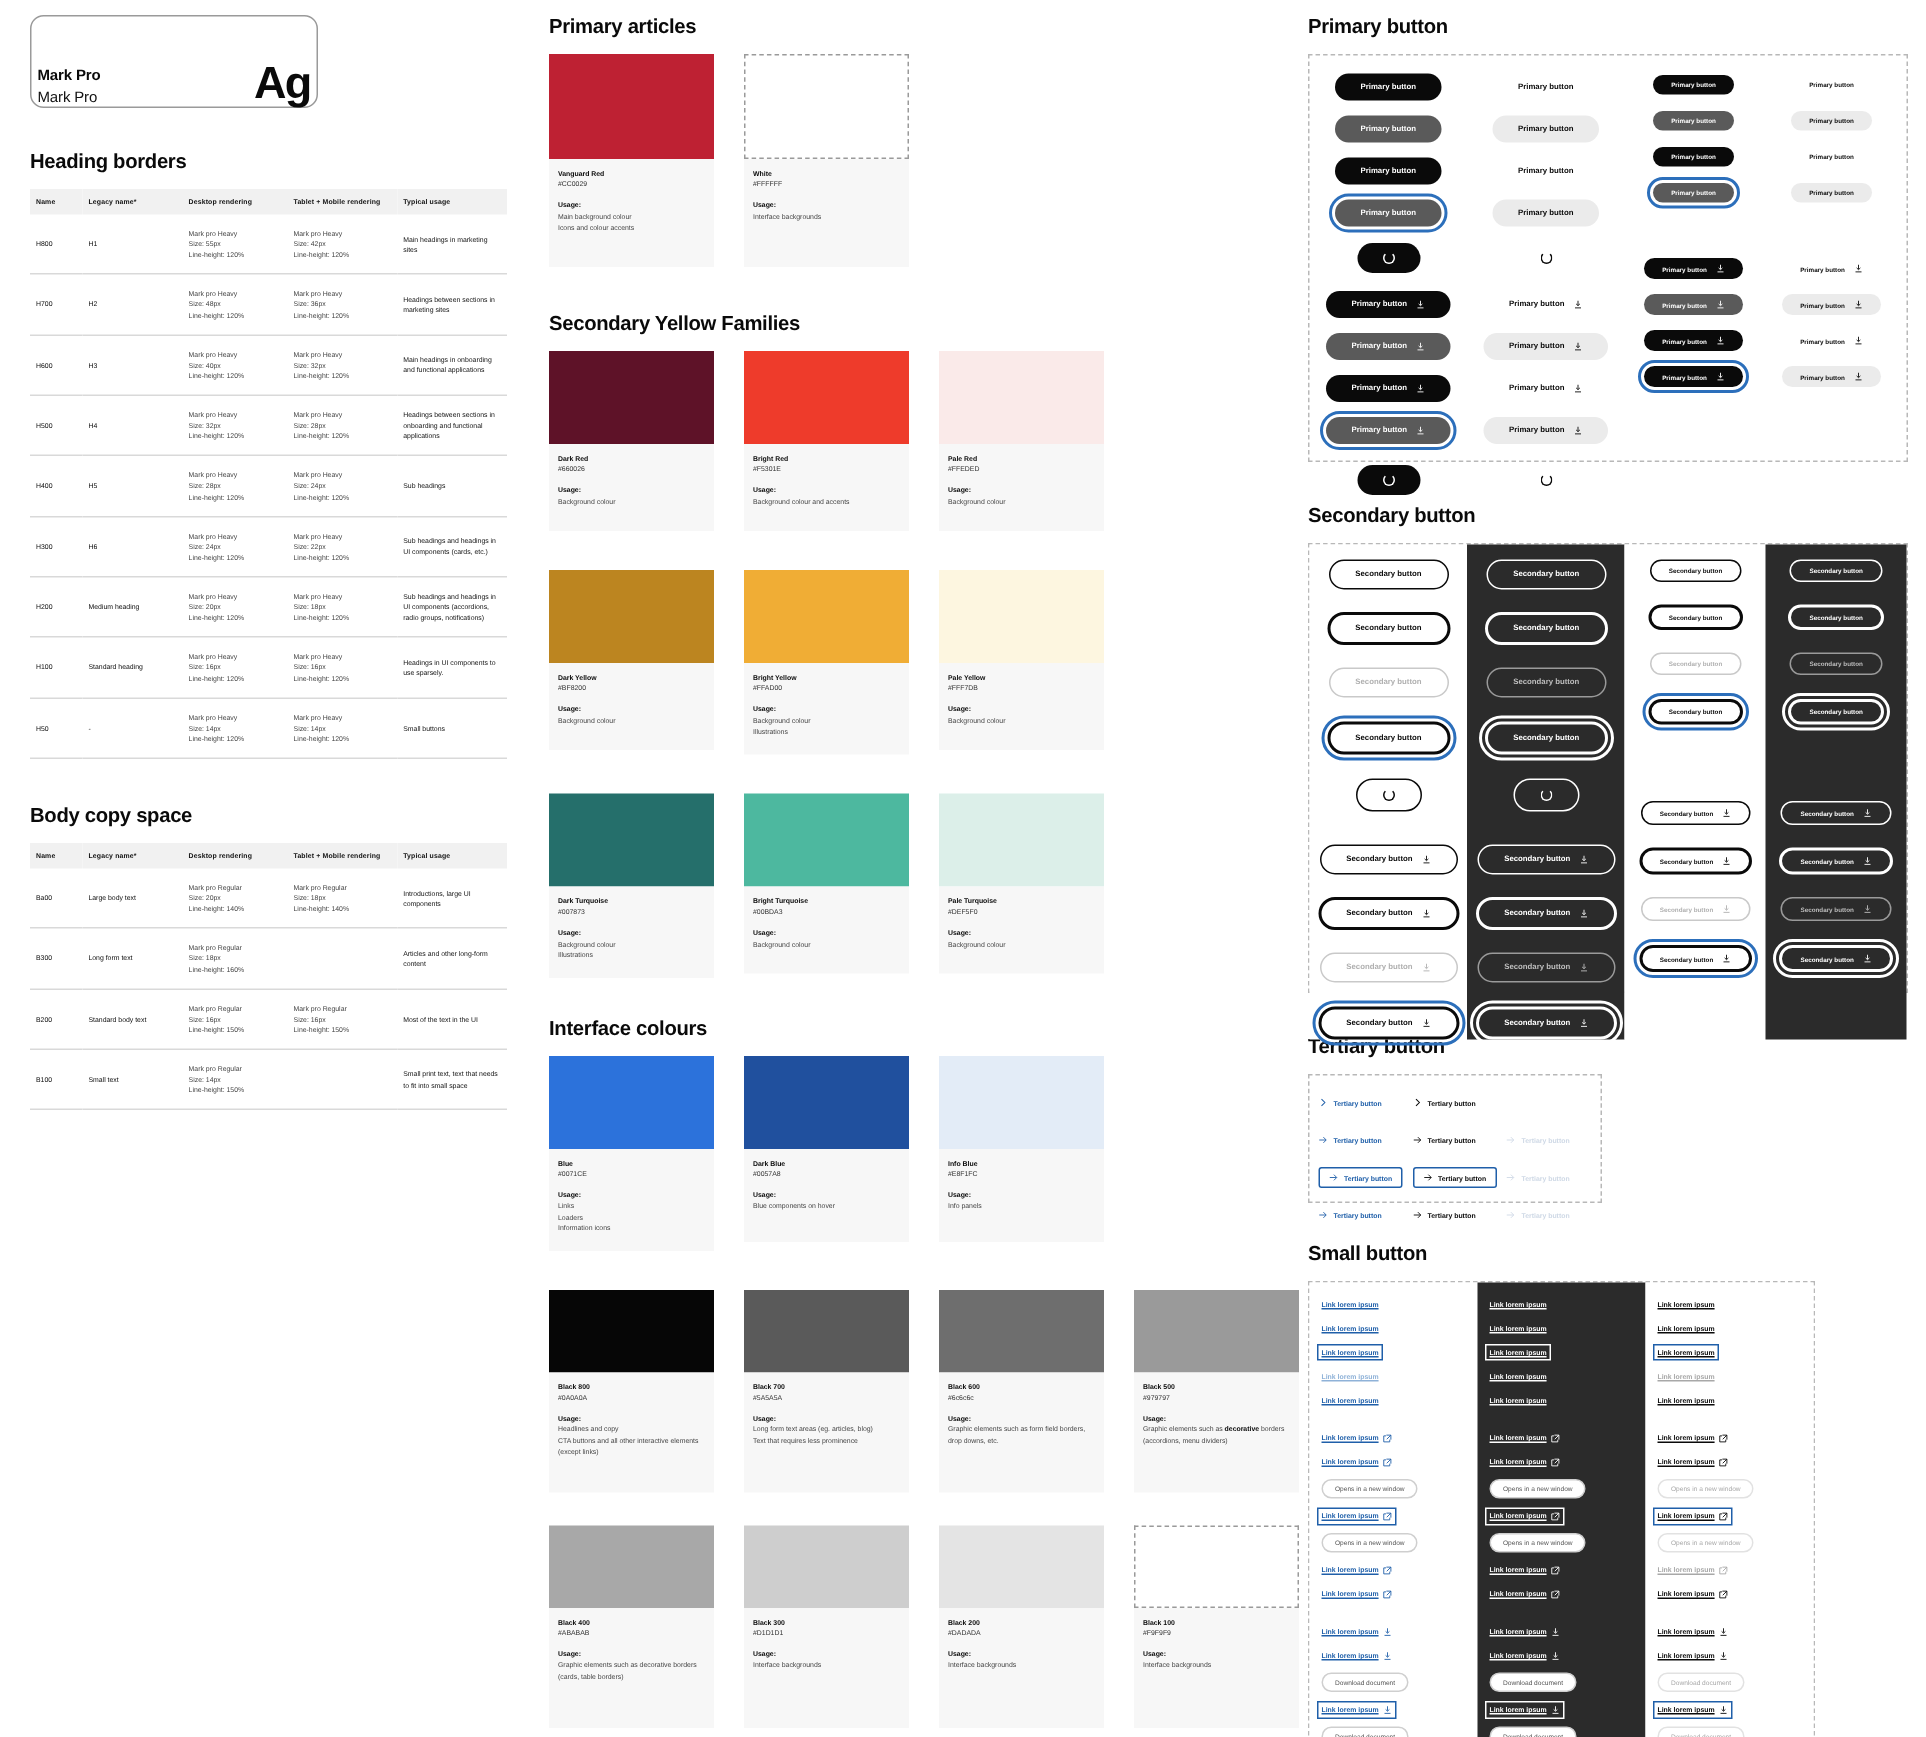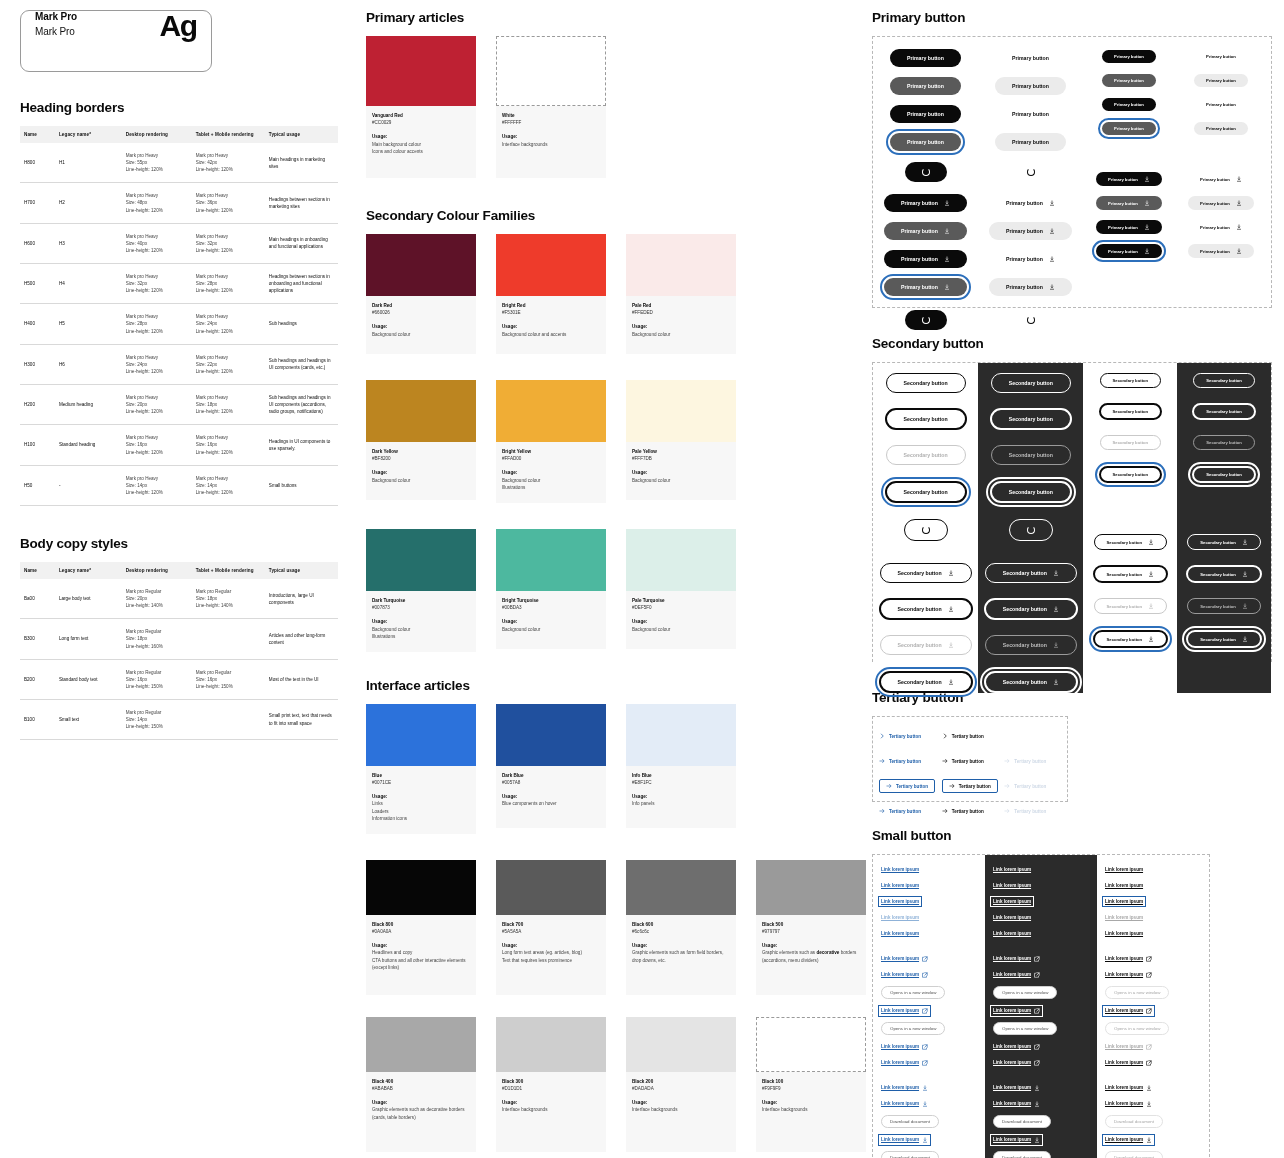--- a/index.html
+++ b/index.html
@@ -19,21 +19,21 @@
 
   
   h2.sec {
     font-size: 13.5px; font-weight: bold; letter-spacing: -0.2px;
     color: #0a0a0a; margin-bottom: 11px;
   }
 
   
   .specimen {
     width: 192px; height: 62px; border: 1px solid #9a9a9a; border-radius: 9px;
-    display: flex; align-items: flex-start; padding: 0 14px; gap: 6px; background: #fff;
+    display: flex; align-items: flex-end; padding: 0 4px; gap: 6px; background: #fff;
   }
   .specimen-names { display: flex; flex-direction: column; gap: 4px; flex: 1; }
   .sp-bold { font-size: 10px; font-weight: bold; letter-spacing: -0.1px; }
   .sp-reg  { font-size: 10px; font-weight: normal; letter-spacing: -0.1px; color: #111; }
   .sp-ag   { font-size: 30px; font-weight: bold; letter-spacing: -1.2px; line-height: 1; }
 
   
   table.typetable { width: 100%; border-collapse: collapse; table-layout: fixed; }
   table.typetable thead th {
     background: #f1f1f1; font-size: 4.6px; font-weight: bold; text-align: left;
@@ -315,21 +315,21 @@
             <td>
               <span class="spec-line">Mark pro Heavy</span>
               <span class="spec-line">Size: 14px</span>
               <span class="spec-line">Line-height: 120%</span>
             </td>
             <td class="usage">Small buttons</td>
           </tr>
         </tbody>
     </table>
 
-    <h2 class="sec" style="margin-top:30px">Body copy styles</h2>
+    <h2 class="sec" style="margin-top:30px">Body copy space</h2>
     <table class="typetable">
       <colgroup>
         <col class="c-name">
           <col class="c-legacy">
           <col class="c-desk">
           <col class="c-tab">
           <col class="c-usage">
       </colgroup>
       <thead>
           <tr>
@@ -414,21 +414,21 @@
           <div class="swatch-chip dashed" style="background:#fff;height:70px"></div>
           <div class="swatch-body" style="min-height:72px">
             <div class="sw-name">White</div>
             <div class="sw-hex">#FFFFFF</div>
             <div class="sw-usage-label">Usage:</div>
             <div class="sw-usage">Interface backgrounds</div>
           </div>
         </div>
       </div>
 
-    <h2 class="sec">Secondary Colour Families</h2>
+    <h2 class="sec">Secondary Yellow Families</h2>
     <div id="families">
         <div class="swatch-row">
           <div class="swatch">
             <div class="swatch-chip" style="background:#5E1228;height:62px"></div>
             <div class="swatch-body" style="min-height:58px">
               <div class="sw-name">Dark Red</div>
               <div class="sw-hex">#660026</div>
               <div class="sw-usage-label">Usage:</div>
               <div class="sw-usage">Background colour</div>
             </div>
@@ -507,21 +507,21 @@
             <div class="swatch-body" style="min-height:58px">
               <div class="sw-name">Pale Turquoise</div>
               <div class="sw-hex">#DEF5F0</div>
               <div class="sw-usage-label">Usage:</div>
               <div class="sw-usage">Background colour</div>
             </div>
           </div>
         </div>
       </div>
 
-    <h2 class="sec">Interface articles</h2>
+    <h2 class="sec">Interface colours</h2>
     <div class="swatch-row" id="interface-row">
         <div class="swatch">
           <div class="swatch-chip" style="background:#2C72DB;height:62px"></div>
           <div class="swatch-body" style="min-height:62px">
             <div class="sw-name">Blue</div>
             <div class="sw-hex">#0071CE</div>
             <div class="sw-usage-label">Usage:</div>
             <div class="sw-usage">Links</div>
             <div class="sw-usage">Loaders</div>
             <div class="sw-usage">Information icons</div>

